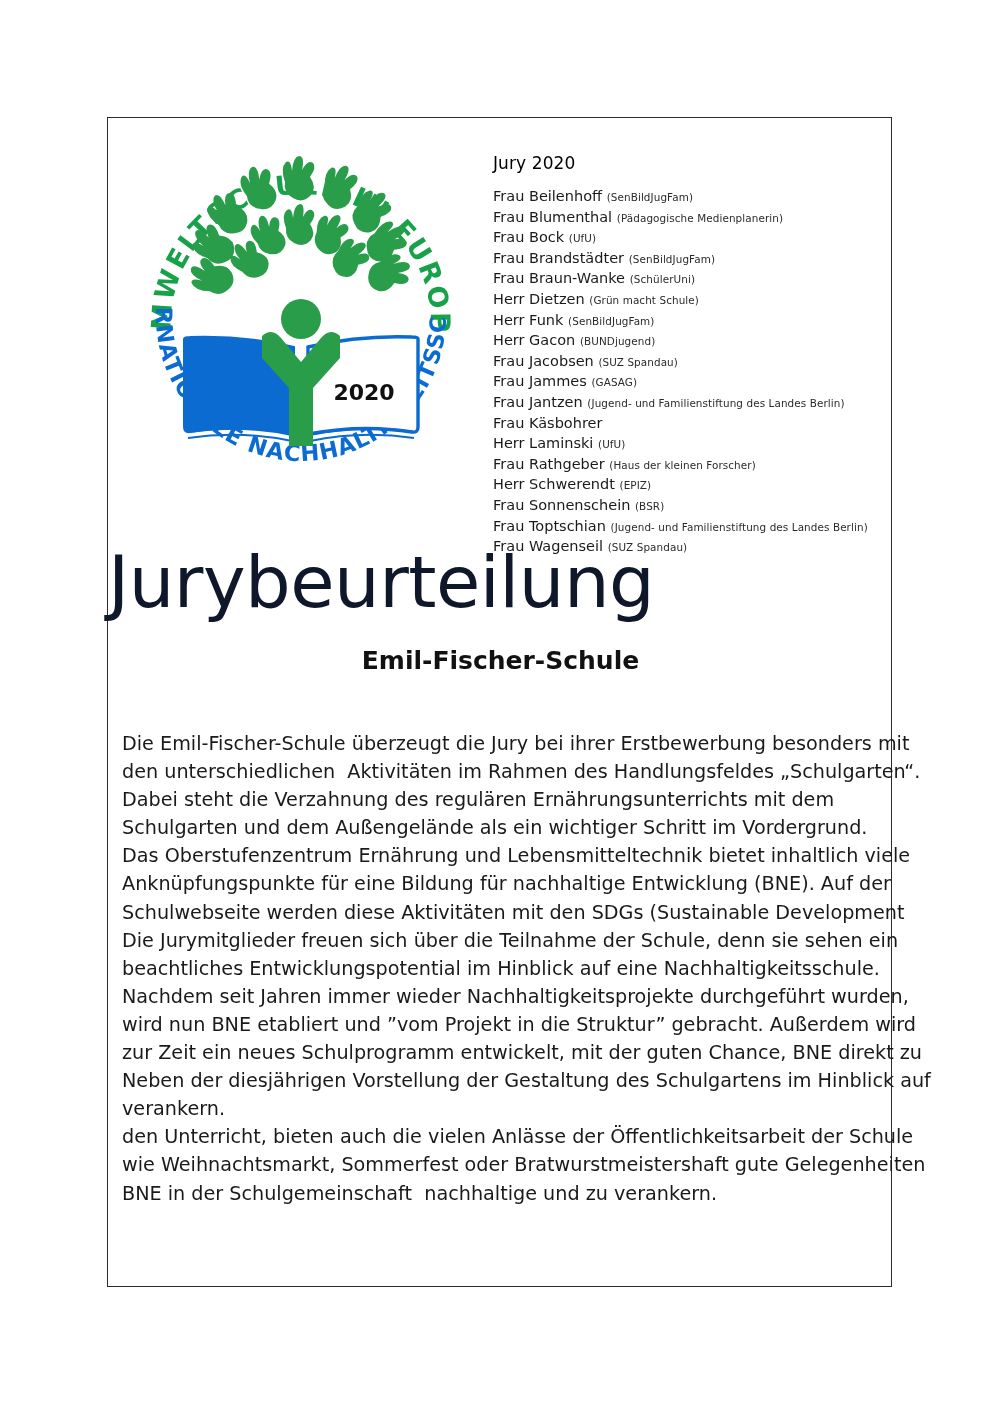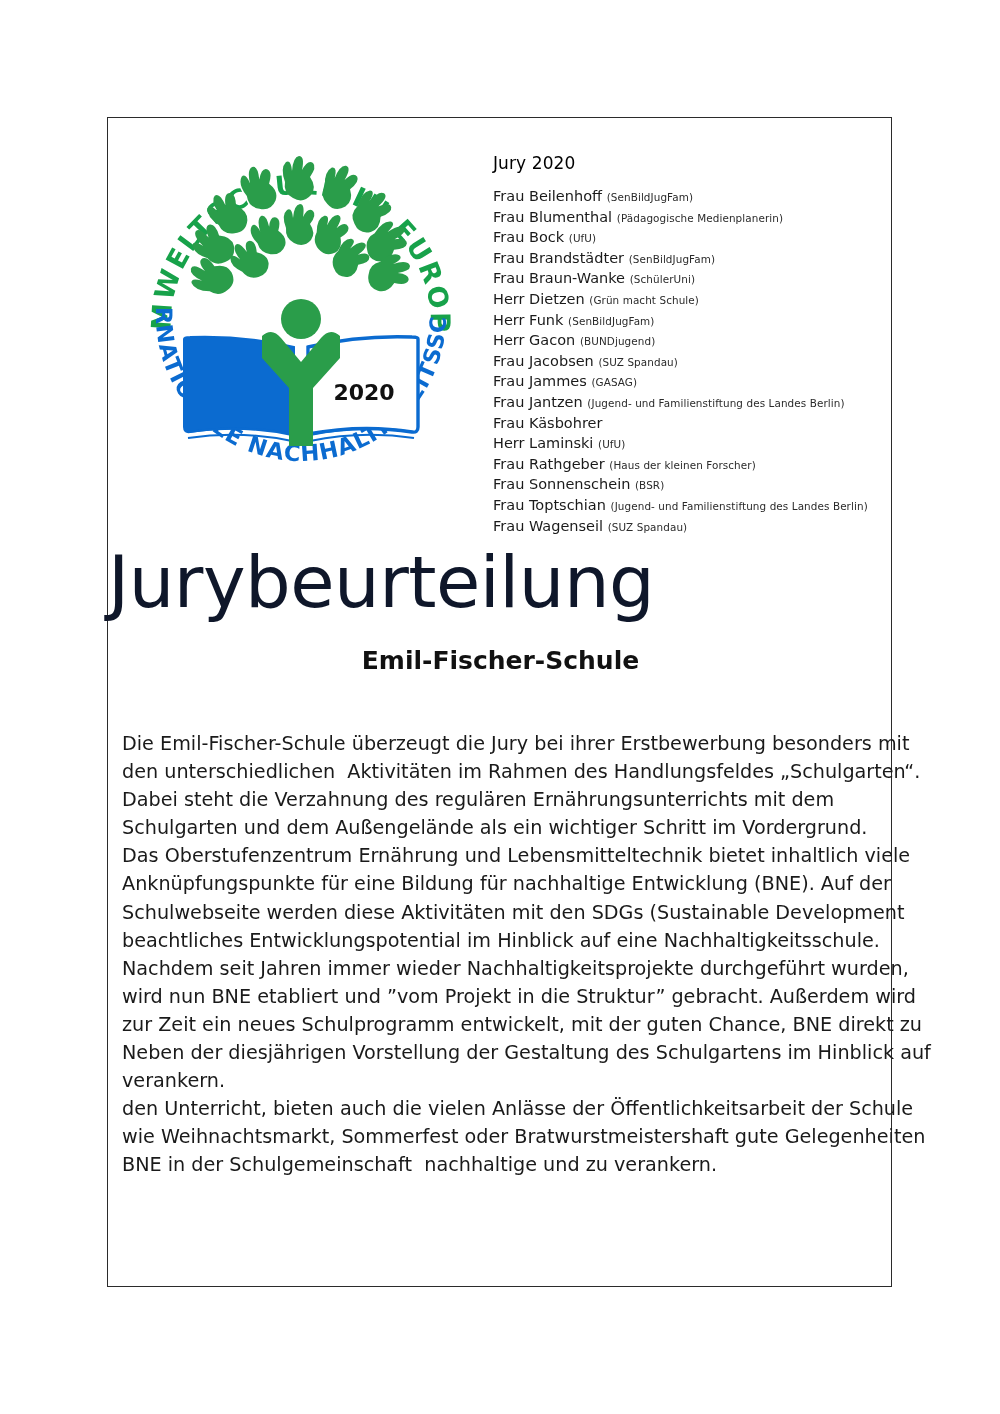--- a/index.html
+++ b/index.html
@@ -220,38 +220,40 @@
         <li class="jury-item"><span class="jury-name">Frau Braun-Wanke</span> <span class="jury-org">(SchülerUni)</span></li>
         <li class="jury-item"><span class="jury-name">Herr Dietzen</span> <span class="jury-org">(Grün macht Schule)</span></li>
         <li class="jury-item"><span class="jury-name">Herr Funk</span> <span class="jury-org">(SenBildJugFam)</span></li>
         <li class="jury-item"><span class="jury-name">Herr Gacon</span> <span class="jury-org">(BUNDjugend)</span></li>
         <li class="jury-item"><span class="jury-name">Frau Jacobsen</span> <span class="jury-org">(SUZ Spandau)</span></li>
         <li class="jury-item"><span class="jury-name">Frau Jammes</span> <span class="jury-org">(GASAG)</span></li>
         <li class="jury-item"><span class="jury-name">Frau Jantzen</span> <span class="jury-org">(Jugend- und Familienstiftung des Landes Berlin)</span></li>
         <li class="jury-item"><span class="jury-name">Frau Käsbohrer</span> <span class="jury-org"></span></li>
         <li class="jury-item"><span class="jury-name">Herr Laminski</span> <span class="jury-org">(UfU)</span></li>
         <li class="jury-item"><span class="jury-name">Frau Rathgeber</span> <span class="jury-org">(Haus der kleinen Forscher)</span></li>
+        <li class="jury-item"><span class="jury-name">Herr Schwerendt</span> <span class="jury-org">(EPIZ)</span></li>
         <li class="jury-item"><span class="jury-name">Frau Sonnenschein</span> <span class="jury-org">(BSR)</span></li>
         <li class="jury-item"><span class="jury-name">Frau Toptschian</span> <span class="jury-org">(Jugend- und Familienstiftung des Landes Berlin)</span></li>
         <li class="jury-item"><span class="jury-name">Frau Wagenseil</span> <span class="jury-org">(SUZ Spandau)</span></li>
       </ul>
     </div>
   </div>
 
   <h1 class="doc-title">Jurybeurteilung</h1>
   <h2 class="doc-subtitle">Emil-Fischer-Schule</h2>
 
   <div class="body-text">
     <div class="body-line">Die Emil-Fischer-Schule überzeugt die Jury bei ihrer Erstbewerbung besonders mit</div>
     <div class="body-line">den unterschiedlichen  Aktivitäten im Rahmen des Handlungsfeldes „Schulgarten“.</div>
     <div class="body-line">Dabei steht die Verzahnung des regulären Ernährungsunterrichts mit dem</div>
     <div class="body-line">Schulgarten und dem Außengelände als ein wichtiger Schritt im Vordergrund.</div>
     <div class="body-line">Das Oberstufenzentrum Ernährung und Lebensmitteltechnik bietet inhaltlich viele</div>
     <div class="body-line">Anknüpfungspunkte für eine Bildung für nachhaltige Entwicklung (BNE). Auf der</div>
     <div class="body-line">Schulwebseite werden diese Aktivitäten mit den SDGs (Sustainable Development</div>
+    <div class="body-line">Die Jurymitglieder freuen sich über die Teilnahme der Schule, denn sie sehen ein</div>
     <div class="body-line">beachtliches Entwicklungspotential im Hinblick auf eine Nachhaltigkeitsschule.</div>
     <div class="body-line">Nachdem seit Jahren immer wieder Nachhaltigkeitsprojekte durchgeführt wurden,</div>
     <div class="body-line">wird nun BNE etabliert und ”vom Projekt in die Struktur” gebracht. Außerdem wird</div>
     <div class="body-line">zur Zeit ein neues Schulprogramm entwickelt, mit der guten Chance, BNE direkt zu</div>
     <div class="body-line">Neben der diesjährigen Vorstellung der Gestaltung des Schulgartens im Hinblick auf</div>
     <div class="body-line">verankern.</div>
     <div class="body-line">den Unterricht, bieten auch die vielen Anlässe der Öffentlichkeitsarbeit der Schule</div>
     <div class="body-line">wie Weihnachtsmarkt, Sommerfest oder Bratwurstmeistershaft gute Gelegenheiten</div>
     <div class="body-line">BNE in der Schulgemeinschaft  nachhaltige und zu verankern.</div>
   </div>

